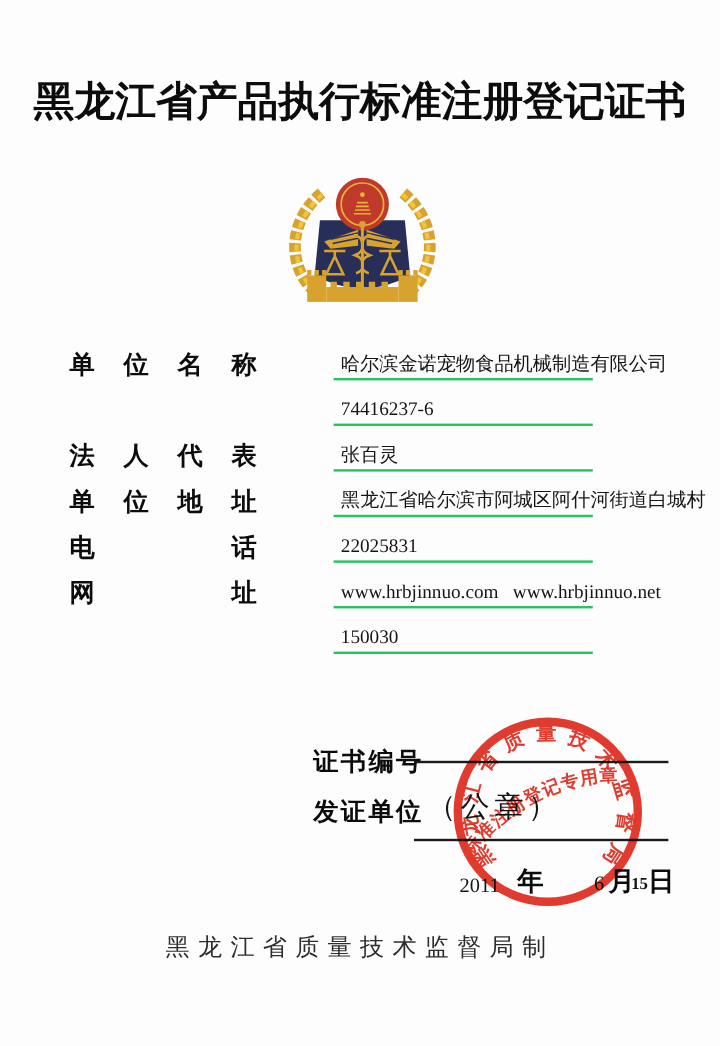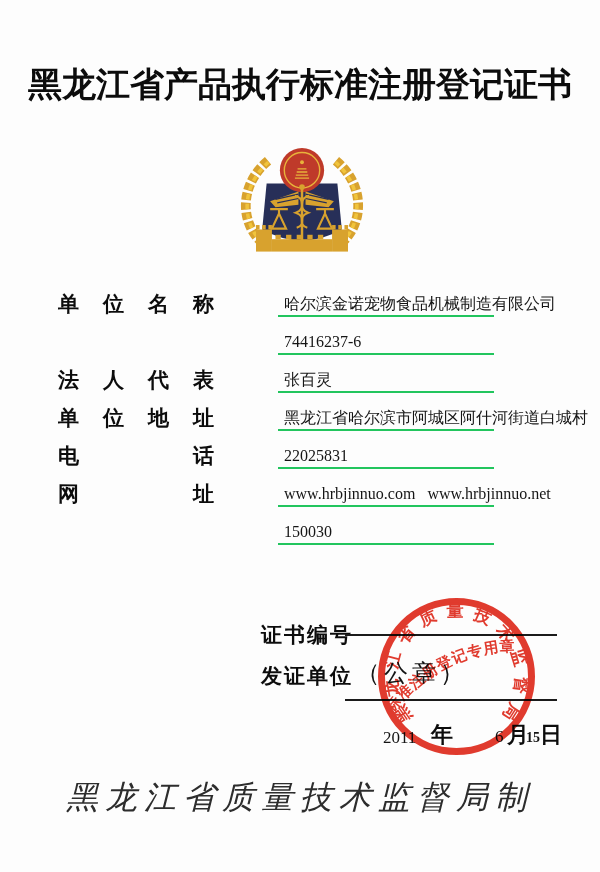--- a/index.html
+++ b/index.html
@@ -36,21 +36,21 @@
     color:#141414;line-height:1;
   }
   .date-num{position:absolute;font-size:17px;color:#141414;line-height:1;}
   .date-unit{position:absolute;font-size:22px;font-weight:900;color:#0c0c0c;line-height:1;}
   .seal{
     position:absolute;left:371px;top:591px;width:171px;height:171px;
     mix-blend-mode:multiply;opacity:.92;
   }
   .footer{
     position:absolute;top:776px;left:0;width:100%;text-align:center;
-    font-size:32px;letter-spacing:7px;color:#2d2d2d;font-style:italic;
+    font-size:20px;letter-spacing:7px;color:#2d2d2d;
   }
 </style>
 </head>
 <body>
 
 <div class="page">
 
   <div class="title">黑龙江省产品执行标准注册登记证书</div>
 
   <svg class="emblem" viewBox="0 0 156 134" aria-hidden="true">

